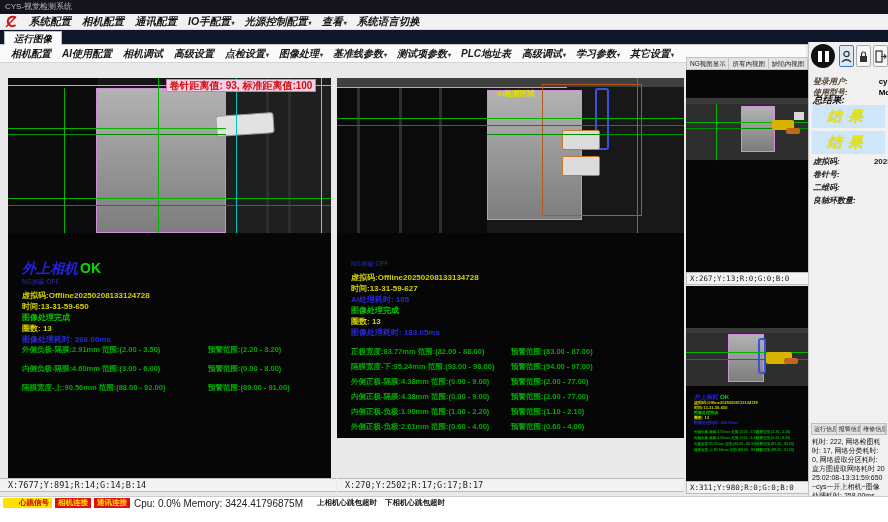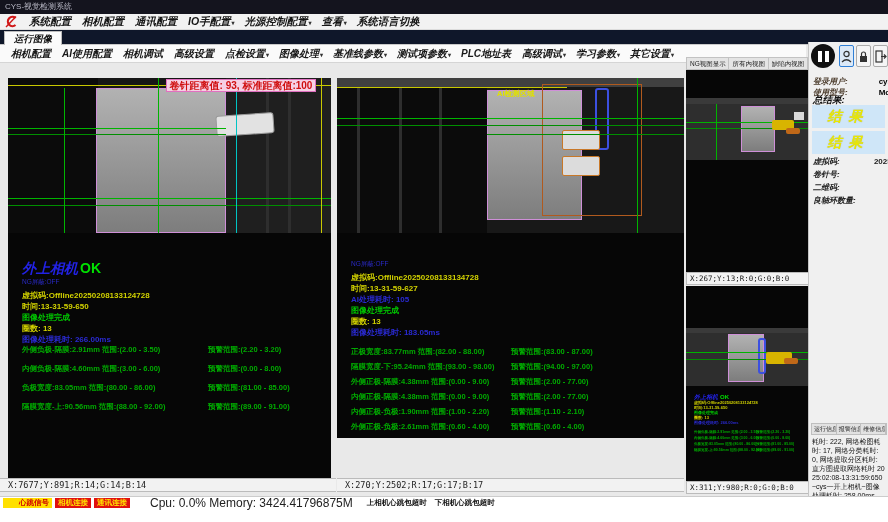--- a/index.html
+++ b/index.html
@@ -95,21 +95,21 @@
   .pfield .val { font-style:normal;margin-left:32px; }
   .infotabs { left:2px; top:381px; width:76px; height:12px; display:flex; border:1px solid #bfbfbf; background:#e2e2e2; }
   .itab { font-size:6px; line-height:10px; padding:0 2px; border-right:1px solid #bfbfbf; color:#222; white-space:nowrap; overflow:hidden; }
   .loglines { left:3px; top:395px; width:74px; font-size:7px; line-height:9px; color:#111; word-break:break-all; }
 
   
   .statusbar { left:0; top:496px; width:888px; height:13px; background:#fff; border-top:1px solid #ccc; display:flex; align-items:center; gap:4px; padding-left:3px; }
   .badge { font-size:7.5px; font-weight:bold; line-height:10px; padding:0 3px; }
   .badge.yellow { background:#ffe000; color:#d00000;padding-left:16px; }
   .badge.red { background:#e01010; color:#ffe000; }
-  .cputext { font-size:12px; color:#222; margin-left:16px; white-space:nowrap; }
+  .cputext { font-size:10px; color:#222; margin-left:0; white-space:nowrap; }
   .warntext { font-size:7.5px; color:#111; font-weight:bold; margin-left:10px; white-space:nowrap; }
 </style>
 </head>
 <body>
 
 <div id="app">
 
   <div class="abs titlebar">
     <span>CYS-视觉检测系统</span>
   </div>
@@ -199,21 +199,20 @@
       <div class="tgreen">图像处理完成</div>
       <div class="tyellow">圈数: 13</div>
       <div class="tblue">图像处理耗时: 266.00ms</div>
     </div>
     <div class="abs rows-left" style="left:14px;top:260px">
 
         <div class="mrow"><span class="m">外侧负极-隔膜:2.91mm 范围:(2.00 - 3.50)</span><span class="w">预警范围:(2.20 - 3.20)</span></div>
 
         <div class="mrow"><span class="m">内侧负极-隔膜:4.60mm 范围:(3.00 - 6.00)</span><span class="w">预警范围:(0.00 - 8.00)</span></div>
 
-        <div class="mrow"><span class="m">负极宽度:83.05mm 范围:(80.00 - 86.00)</span><span class="w">预警范围:(81.00 - 85.00)</span></div>
 
         <div class="mrow"><span class="m">隔膜宽度-上:90.56mm 范围:(88.00 - 92.00)</span><span class="w">预警范围:(89.00 - 91.00)</span></div>
       </div>
   </div>
   <div class="abs strip strip-left">X:7677;Y:891;R:14;G:14;B:14</div>
 
   <div class="abs view view-center">
     <div class="abs" style="left:0;top:0;width:347px;height:155px;background:#181818;overflow:hidden">
       <div class="abs" style="left:0;top:0;width:347px;height:9px;background:#404040"></div>
       <div class="abs dark-band" style="left:0;top:9px;width:150px;height:146px"></div>

